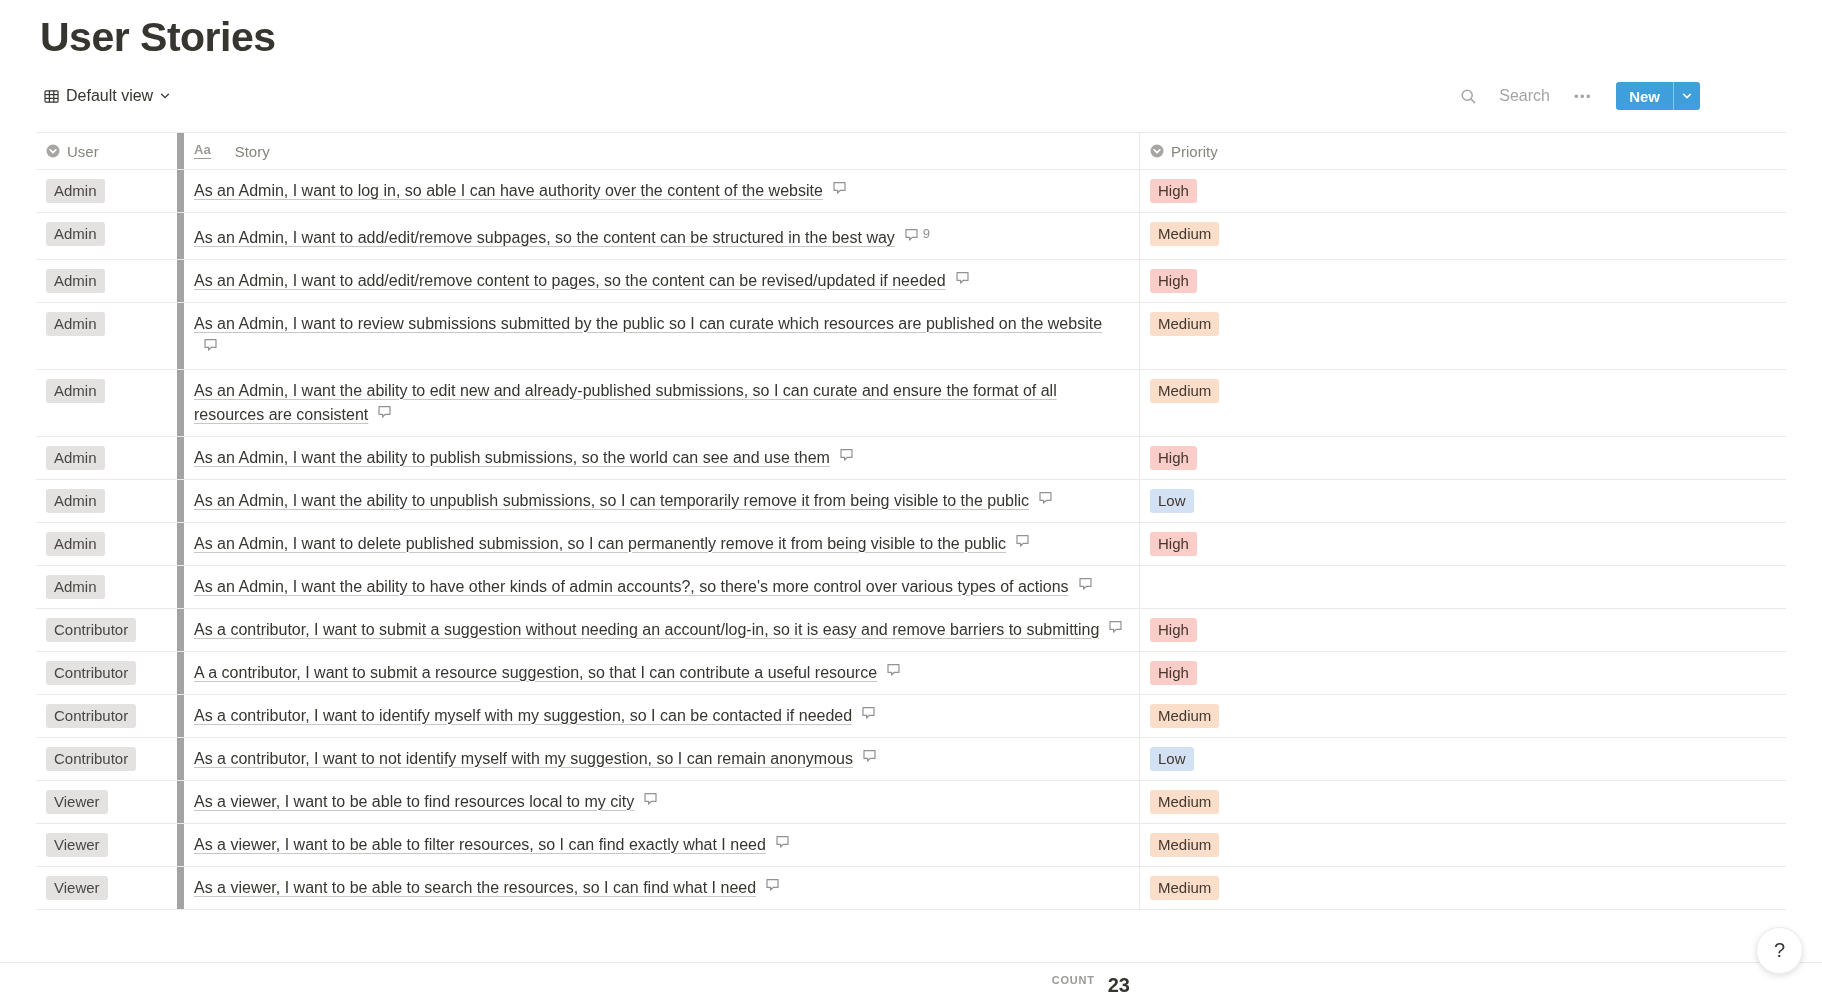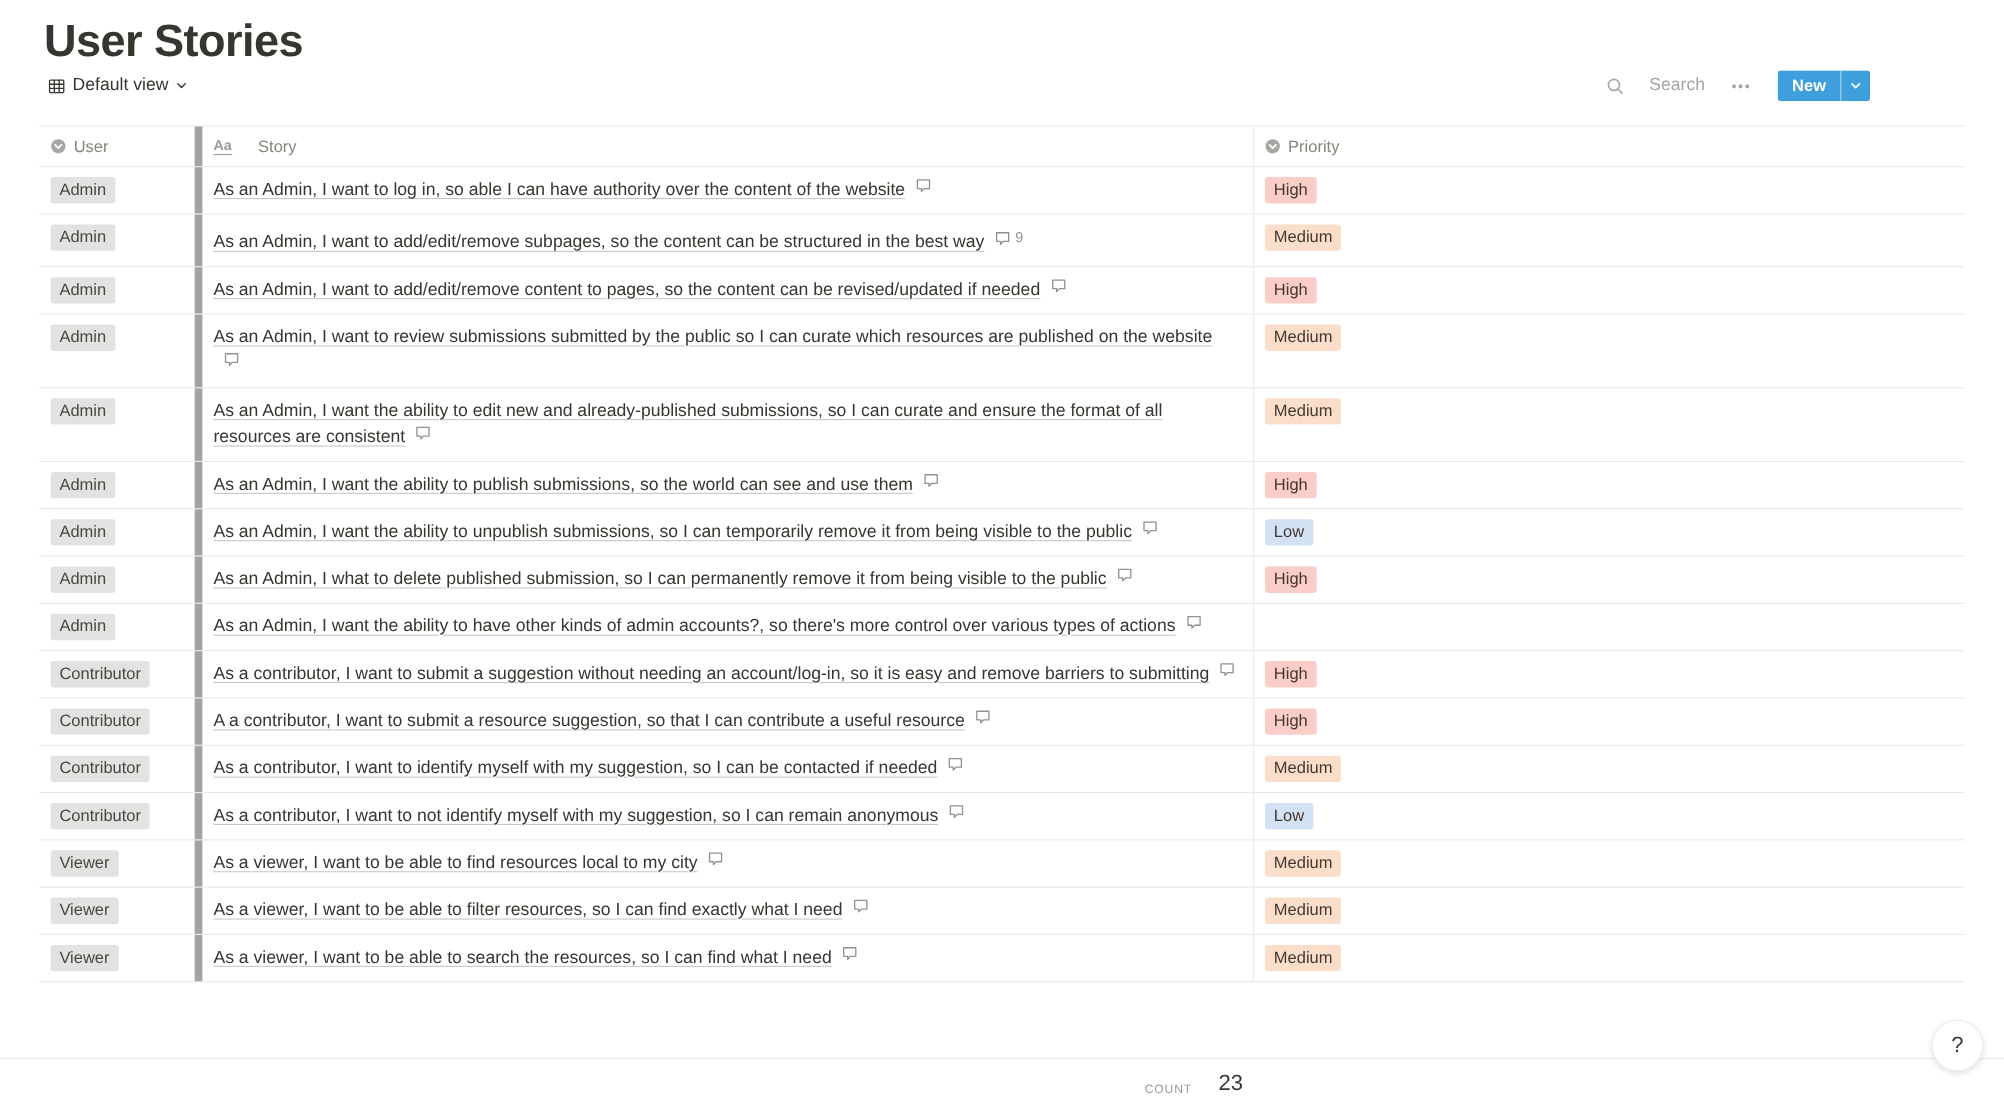--- a/index.html
+++ b/index.html
@@ -4,21 +4,21 @@
 <style>
   * { margin:0; padding:0; box-sizing:border-box; }
   html,body { background:#fff; }
   body { font-family:"Liberation Sans", sans-serif; color:#37352F; }
   .page { position:relative; width:1822px; height:1005px; background:#fff; overflow:hidden; }
 
   
   .page-title { margin:14px 0 0 40px; font-size:41px; font-weight:700; letter-spacing:-0.5px; color:#37352F; }
 
   
-  .toolbar { display:flex; align-items:center; justify-content:space-between; padding:0 122px 0 40px; height:34px; }
+  .toolbar { display:flex; align-items:center; justify-content:space-between; margin-top:18px; padding:0 122px 0 40px; height:34px; }
   .view-switcher { display:flex; align-items:center; gap:7px; font-size:16px; font-weight:400; color:#37352F; cursor:pointer; padding:3px 4px; border-radius:3px; }
   .toolbar-right { display:flex; align-items:center; gap:20px; }
   .search-btn { display:flex; align-items:center; gap:22px; font-size:16px; color:#A5A4A2; cursor:pointer; }
   .more-btn { color:#A5A4A2; font-size:13px; letter-spacing:1.5px; cursor:pointer; padding:2px 4px; }
   .new-group { display:flex; height:28px; border-radius:3px; overflow:hidden; }
   .new-btn { background:var(--accent,#3E9FDC); color:#fff; font-weight:700; font-size:15px; border:none; padding:0 13px; cursor:pointer; font-family:inherit; }
   .new-dd { background:var(--accent,#3E9FDC); border:none; border-left:1px solid rgba(255,255,255,0.42); width:27px; display:flex; align-items:center; justify-content:center; cursor:pointer; }
 
   
   .table { margin:19px 36px 0 36px; }
@@ -33,21 +33,21 @@
   .tag { display:inline-block; height:24px; line-height:24px; padding:0 8px; border-radius:3px; font-size:15px; white-space:nowrap; }
   .user-tag { background:var(--user-tag-bg,#E3E2E0); color:#494744; }
   .priority-tag { color:#44372F; }
   .story-text { color:#37352F; text-decoration:underline; text-decoration-color:rgba(55,53,47,0.28); text-underline-offset:3px; text-decoration-thickness:1px; cursor:pointer; }
   .comment-badge { display:inline-flex; align-items:center; gap:4px; margin-left:9px; color:#91918E; font-size:13px; vertical-align:1px; cursor:pointer; }
 
   .aa-icon { font-size:13px; font-weight:700; color:#9B9A97; border-bottom:1px solid #9B9A97; line-height:1.05; padding-bottom:1px; }
 
   
   .footer { position:absolute; left:0; right:0; bottom:0; height:43px; background:#fff; border-top:1px solid #E9E9E7; }
-  .count-wrap { width:1140px; display:flex; justify-content:flex-end; align-items:flex-end; gap:24px; padding:11px 10px 0 0; cursor:pointer; }
+  .count-wrap { width:1140px; display:flex; justify-content:flex-end; align-items:flex-start; gap:13px; padding:11px 10px 0 0; cursor:pointer;font-weight:bold; }
   .count-label { font-size:11px; letter-spacing:0.8px; color:#9B9A97; }
   .count-value { font-size:20px; color:#37352F; }
 
   
   .help-btn { position:absolute; right:19px; bottom:31px; width:47px; height:47px; border-radius:50%; background:#fff; border:1px solid #EDECEA; box-shadow:0 2px 6px rgba(15,15,15,0.13); font-size:20px; color:#37352F; cursor:pointer; font-family:inherit; z-index:5; }
 
   svg { display:block; }
 </style>
 </head>
 <body>
@@ -255,21 +255,21 @@
     <div class="cell col-priority">
       <span class="tag priority-tag" style="background: rgb(211, 225, 245);">Low</span>
     </div>
   </div>
 
   <div class="trow">
     <div class="cell col-user">
       <span class="tag user-tag">Admin</span>
     </div>
     <div class="cell col-story">
-      <span class="story-text">As an Admin, I what to delete published submission, so I can permanently remove it from being visible to the public</span><span class="comment-badge" hidden="">
+      <span class="story-text">As an Admin, I want to delete published submission, so I can permanently remove it from being visible to the public</span><span class="comment-badge" hidden="">
         <span>
           <svg width="15" height="15" viewBox="0 0 15 15" fill="none" stroke="#91918E" stroke-width="1.2" stroke-linejoin="round">
                   <path d="M2 2.6h11v7.8H8.2L5.6 13v-2.6H2z"></path>
                 </svg>
         </span>
         <span class="comment-count"></span>
       </span>
     </div>
     <div class="cell col-priority">
       <span class="tag priority-tag" style="background: rgb(250, 205, 201);">High</span>

